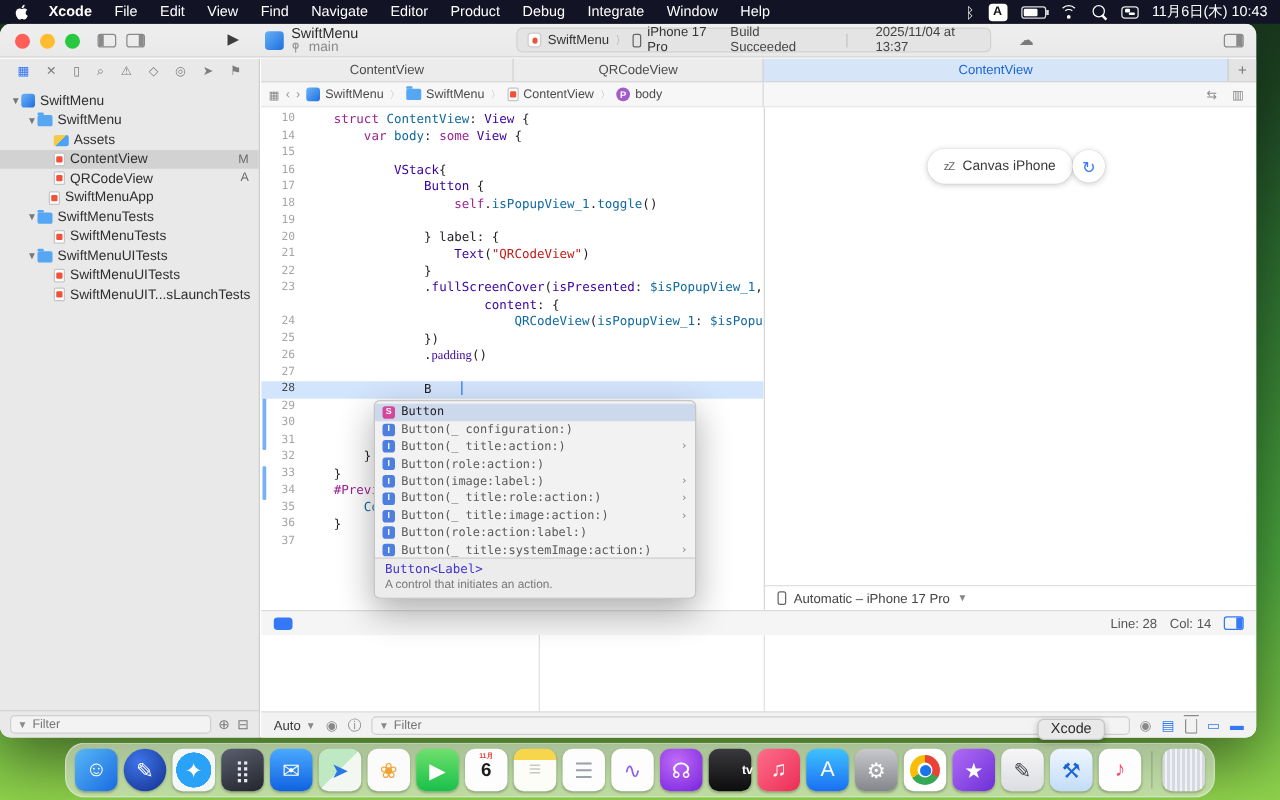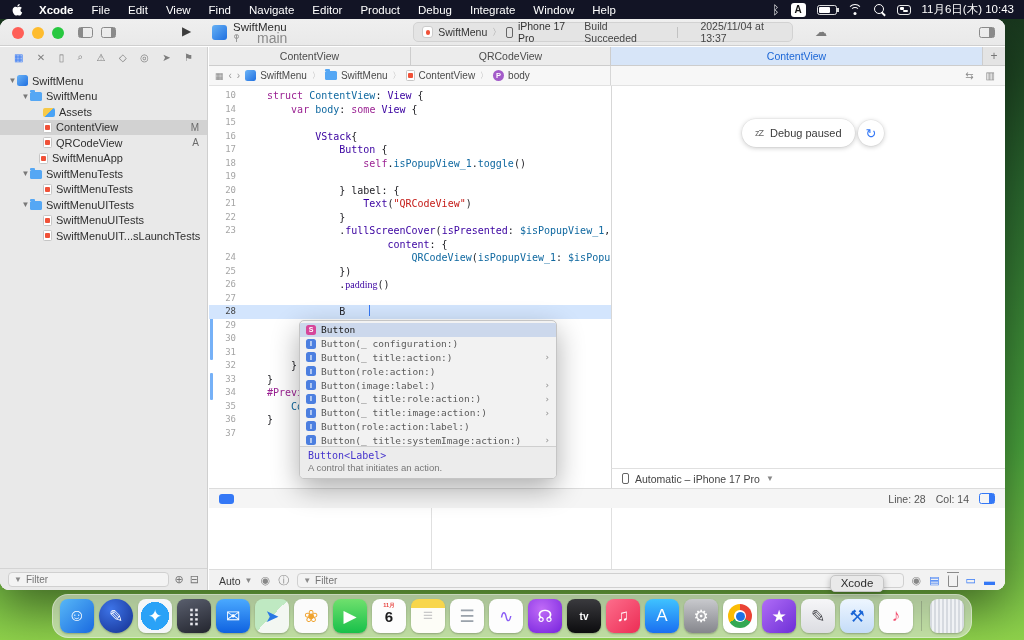--- a/index.html
+++ b/index.html
@@ -41,21 +41,21 @@
     border-bottom:1px solid #cfcfcf; }
   .tl { position:absolute; top:7.5px; width:12px; height:12px; border-radius:50%; }
   .tl.r { left:12px; background:#ff5f57; } .tl.y { left:32px; background:#febc2e; } .tl.g { left:52px; background:#28c840; }
   .panelico { position:absolute; top:8px; width:15px; height:11px; border:1.3px solid #8a8a8a; border-radius:2.5px; }
   .panelico::before { content:""; position:absolute; left:0; top:0; bottom:0; width:4px; background:#8a8a8a; }
   .panelico.right::before { left:auto; right:0; }
   .runbtn { position:absolute; left:182px; top:5px; font-size:12px; color:#3c3c3c; }
   .titleblk { position:absolute; left:212px; top:2px; display:flex; gap:6px; align-items:center; }
   .projico { width:15px; height:15px; border-radius:3px; background:linear-gradient(135deg,#66b1f5,#1f6fe0); }
   .tb-title { font-size:11.5px; color:#2c2c2c; line-height:12px; }
-  .tb-branch { font-size:14px; color:#8a8a8a; line-height:10px; display:flex; gap:17px; align-items:flex-end; }
+  .tb-branch { font-size:11px; color:#8a8a8a; line-height:10px; display:flex; gap:7px; align-items:flex-end; }
   .branchico { width:7px; height:9px; position:relative; }
   .branchico::before { content:""; position:absolute; left:2.5px; top:1px; bottom:1px; width:1.2px; background:#9a9a9a; }
   .branchico::after { content:""; position:absolute; left:1px; top:0; width:3px; height:3px; border:1px solid #9a9a9a; border-radius:50%; }
   .scheme { position:absolute; left:413px; top:3px; width:380px; height:20px; border-radius:5px;
     background:#e4e4e4; border:1px solid #d2d2d2; display:flex; align-items:center; padding:0 8px;
     font-size:10.5px; color:#333; gap:5px; }
   .appmini { width:12px; height:12px; border-radius:3px; background:#fff; border:1px solid #ccc; position:relative; }
   .appmini::after { content:""; position:absolute; inset:2.5px; background:#f05138; border-radius:2px; }
   .sep-ch { color:#999; font-size:9px; }
   .phoneico { width:7px; height:11px; border:1.1px solid #666; border-radius:2px; }
@@ -404,21 +404,21 @@
             <div class="line"><span class="gut">34</span><span class="src"><span style="color: rgb(155, 35, 147);">#Preview</span><span style="color: rgb(31, 31, 36);"> {</span></span></div>
             <div class="line"><span class="gut">35</span><span class="src"><span style="color: rgb(31, 31, 36);">    </span><span style="color: rgb(15, 104, 160);">ContentView</span><span style="color: rgb(31, 31, 36);">()</span></span></div>
             <div class="line"><span class="gut">36</span><span class="src"><span style="color: rgb(31, 31, 36);">}</span></span></div>
             <div class="line"><span class="gut">37</span><span class="src"></span></div>
           </div>
       </div>
 
       <div class="canvascol">
         <div class="pausedpill">
           <span class="zzz">zZ</span>
-          <span>Debug paused</span>
+          <span>Canvas iPhone</span>
         </div>
         <div class="refreshbtn">↻</div>
       </div>
       <div class="canvasfooter">
         <span class="devico"></span>
         <span>Automatic – iPhone 17 Pro</span>
         <span class="chevd">▼</span>
       </div>
 
       <div class="statusbar">
@@ -539,21 +539,21 @@
     <div class="dkicon" style="background: rgb(253, 253, 253);">
       <span style="color: rgb(154, 162, 171);">☰</span>
     </div>
     <div class="dkicon" style="background: rgb(253, 253, 253);">
       <span style="color: rgb(138, 92, 245);">∿</span>
     </div>
     <div class="dkicon" style="background: radial-gradient(circle at 40% 30%, rgb(192, 107, 247), rgb(118, 35, 221));">
       <span style="color: rgb(255, 255, 255);">☊</span>
     </div>
     <div class="dkicon" style="background: linear-gradient(rgb(58, 58, 62), rgb(12, 12, 14));">
-      <span class="tv-small" style="color: rgb(255, 255, 255);">tv</span>
+      <span class="tv-small" style="color: rgb(255, 255, 255); padding-left: 28px;">tv</span>
     </div>
     <div class="dkicon" style="background: linear-gradient(135deg, rgb(253, 110, 140), rgb(236, 45, 85));">
       <span style="color: rgb(255, 255, 255);">♫</span>
     </div>
     <div class="dkicon" style="background: linear-gradient(rgb(63, 194, 255), rgb(26, 111, 241));">
       <span style="color: rgb(255, 255, 255);">A</span>
     </div>
     <div class="dkicon" style="background: linear-gradient(rgb(200, 201, 205), rgb(133, 134, 140));">
       <span style="color: rgb(253, 253, 253);">⚙</span>
     </div>

